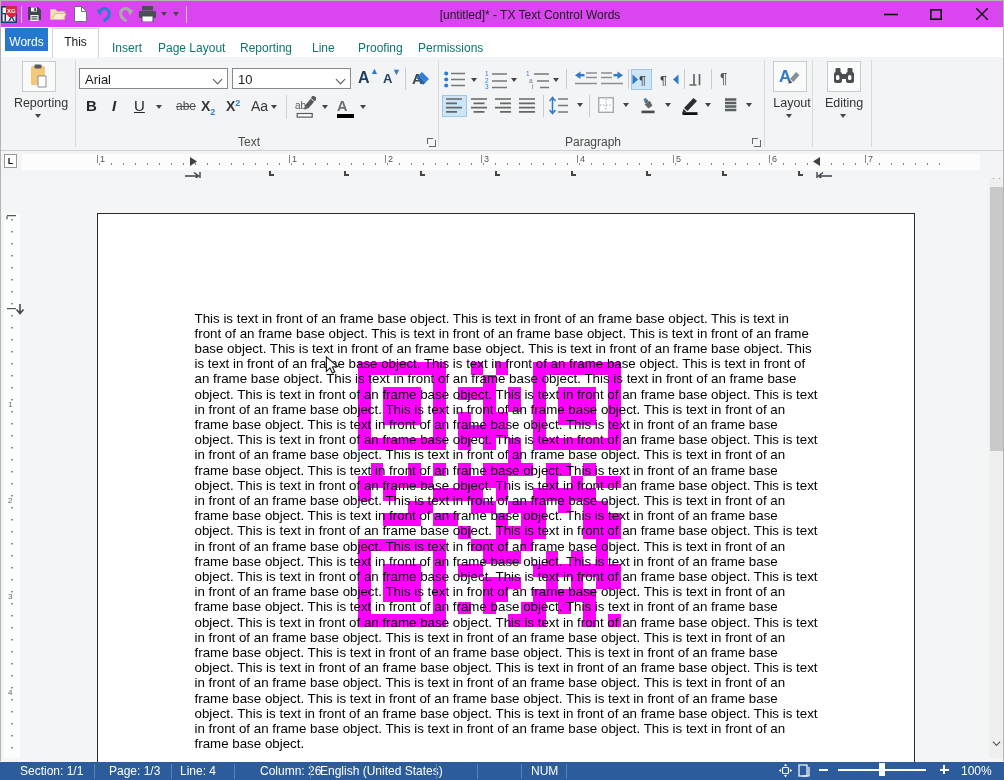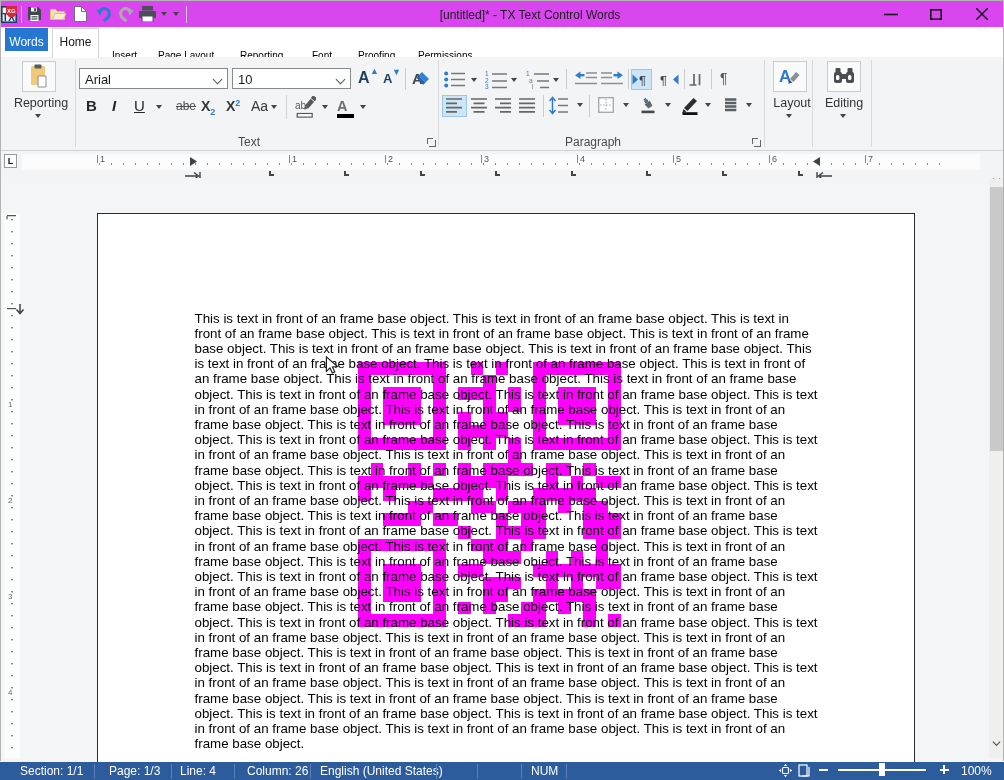--- a/index.html
+++ b/index.html
@@ -9,21 +9,21 @@
 #title{position:absolute;left:0;top:7px;width:1060px;text-align:center;font-size:12px;color:#1a1a1a}
 .qat{position:absolute;top:5px}
 .vsep{position:absolute;top:5px;width:1px;height:17px;background:#c8c8c8}
 
 .wbtn{position:absolute;top:0}
 
 #tabbar{position:absolute;left:0;top:27px;width:1004px;height:30px;background:#fff}
 #tabline{position:absolute;left:0;top:56px;width:1004px;height:1px;background:#e2e2e2}
 #filetab{position:absolute;left:5px;top:1px;width:43px;height:23px;background:#2577cf;color:#fff;font-size:12px;text-align:center;line-height:28px}
 #hometab{position:absolute;left:52px;top:1px;width:47px;height:30px;background:#fff;border:1px solid #d5d5d5;border-bottom:none;color:#1a1a1a;font-size:12px;text-align:center;line-height:27px;z-index:3}
-.tab{position:absolute;top:15px;height:23px;color:#000000;font-size:10px;line-height:28px}
+.tab{position:absolute;top:7px;height:23px;color:#0f766e;font-size:12px;line-height:28px}
 
 #ribbon{position:absolute;left:0;top:57px;width:1004px;height:94px;background:#f3f4f5;border-bottom:1px solid #cfd1d3}
 .gsep{position:absolute;top:3px;width:1px;height:87px;background:#d8dadc}
 .glabel{position:absolute;top:78px;font-size:12px;color:#4a4a4a;width:120px;margin-left:-60px;text-align:center}
 .combo{position:absolute;background:#fff;border:1px solid #87898b;font-size:13px;color:#1a1a1a}
 .combo .tx{position:absolute;left:5px;top:3px}
 .chev{position:absolute;right:6px;top:7px;width:7px;height:7px;border-left:1.5px solid #555;border-bottom:1.5px solid #555;transform:rotate(-45deg)}
 .dd{position:absolute;width:0;height:0;border-left:3.5px solid transparent;border-right:3.5px solid transparent;border-top:4px solid #444}
 .btnsel{position:absolute;background:#cde6f7;border:1px solid #9dc6e8}
 .ibox{position:absolute;border:1px solid #c9cbcd;background:#f9fafa}
@@ -107,25 +107,25 @@
       <rect x="0.8" y="0.8" width="10.4" height="9.4" fill="none" stroke="#111" stroke-width="1.6"></rect>
     </svg>
  <svg class="wbtn" style="left:976px;top:7px" width="12" height="12" viewBox="0 0 12 12">
       <path d="M0 0 L12 12 M12 0 L0 12" stroke="#111" stroke-width="1.4"></path>
     </svg>
 </div>
 
 <div id="tabbar">
  <div id="tabline"></div>
  <div id="filetab">Words</div>
- <div id="hometab">Home</div>
+ <div id="hometab">This</div>
  <div class="tab" style="left:112px">Insert</div>
  <div class="tab" style="left:158px">Page Layout</div>
  <div class="tab" style="left:240px">Reporting</div>
- <div class="tab" style="left:312px">Font</div>
+ <div class="tab" style="left:312px">Line</div>
  <div class="tab" style="left:358px">Proofing</div>
  <div class="tab" style="left:418px">Permissions</div>
 </div>
 
 <div id="ribbon">
  <div class="gsep" style="left:75px"></div>
  <div class="gsep" style="left:438px"></div>
  <div class="gsep" style="left:764px"></div>
  <div class="gsep" style="left:812px"></div>
  <div class="gsep" style="left:871px"></div>
@@ -573,21 +573,21 @@
  </div>
 </div>
 
 <div id="statusbar">
  <div class="sitem" style="left:20px">Section: 1/1</div>
  <div class="ssep" style="left:94px"></div>
  <div class="sitem" style="left:109px">Page: 1/3</div>
  <div class="ssep" style="left:171px"></div>
  <div class="sitem" style="left:180px">Line: 4</div>
  <div class="ssep" style="left:234px"></div>
- <div class="sitem" style="left:247px">Column: 26</div>
+ <div class="sitem" style="left:260px">Column: 26</div>
  <div class="ssep" style="left:310px"></div>
  <div class="sitem" style="left:320px">English (United States)</div>
  <div class="ssep" style="left:436px"></div>
  <div class="ssep" style="left:477px"></div>
  <div class="ssep" style="left:521px"></div>
  <div class="sitem" style="left:531px">NUM</div>
  <div class="ssep" style="left:566px"></div>
  <svg class="abs" style="left:779px;top:2px" width="13" height="13" viewBox="0 0 13 13">
       <g stroke="#fff" stroke-width="1.2" fill="none">
         <rect x="3.5" y="3.5" width="6" height="6" rx="1"></rect>

